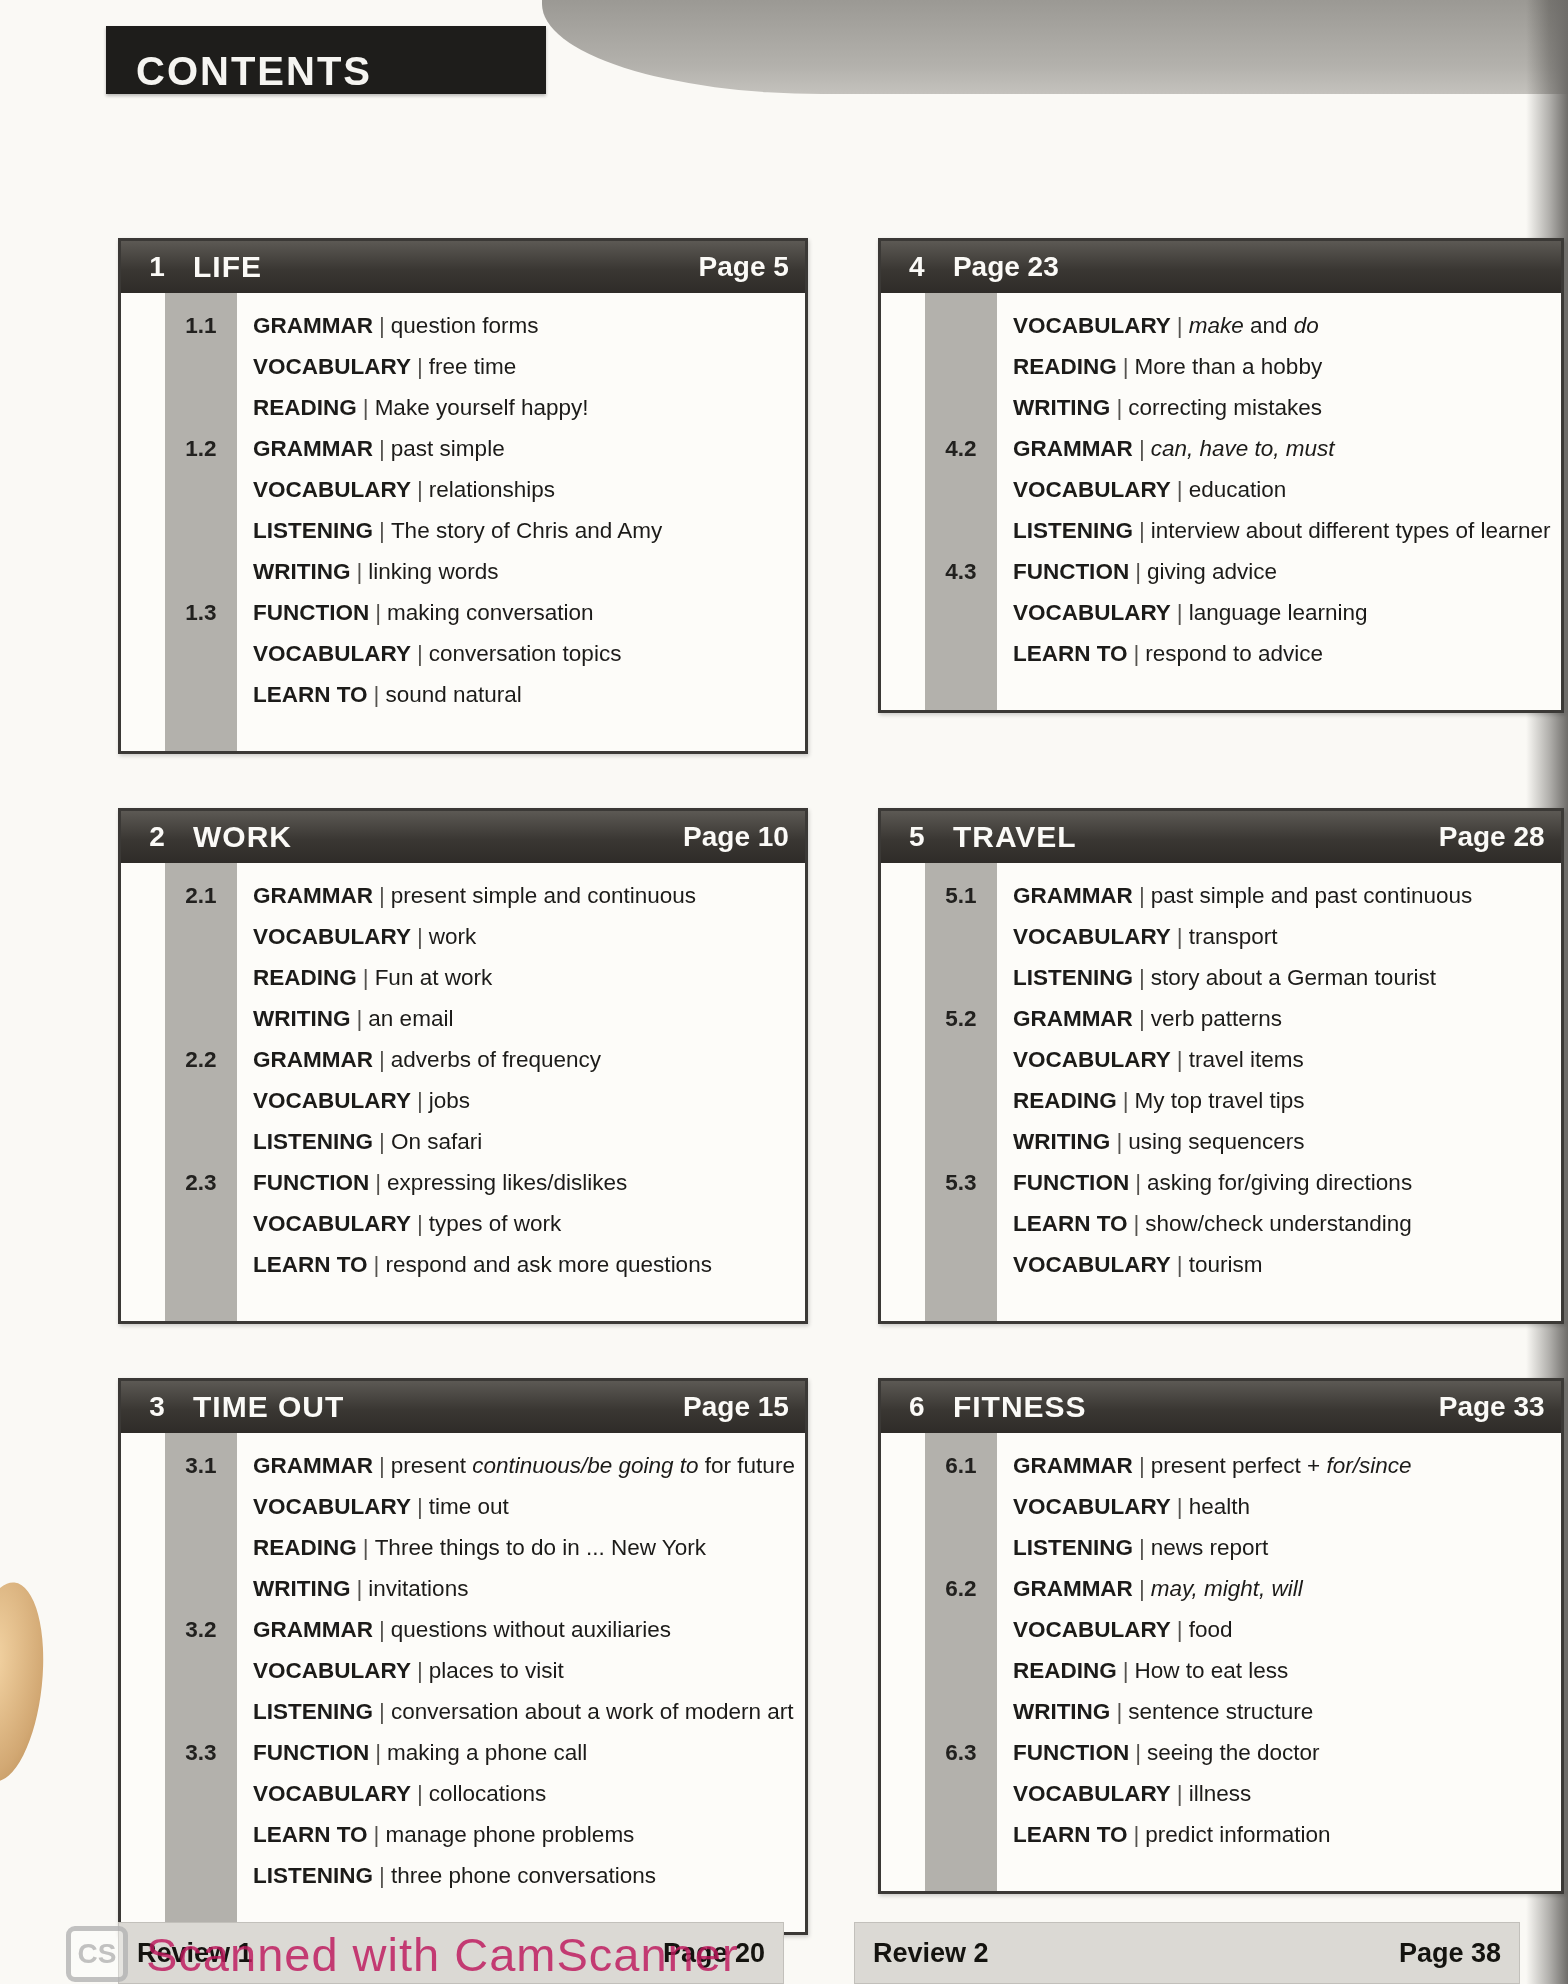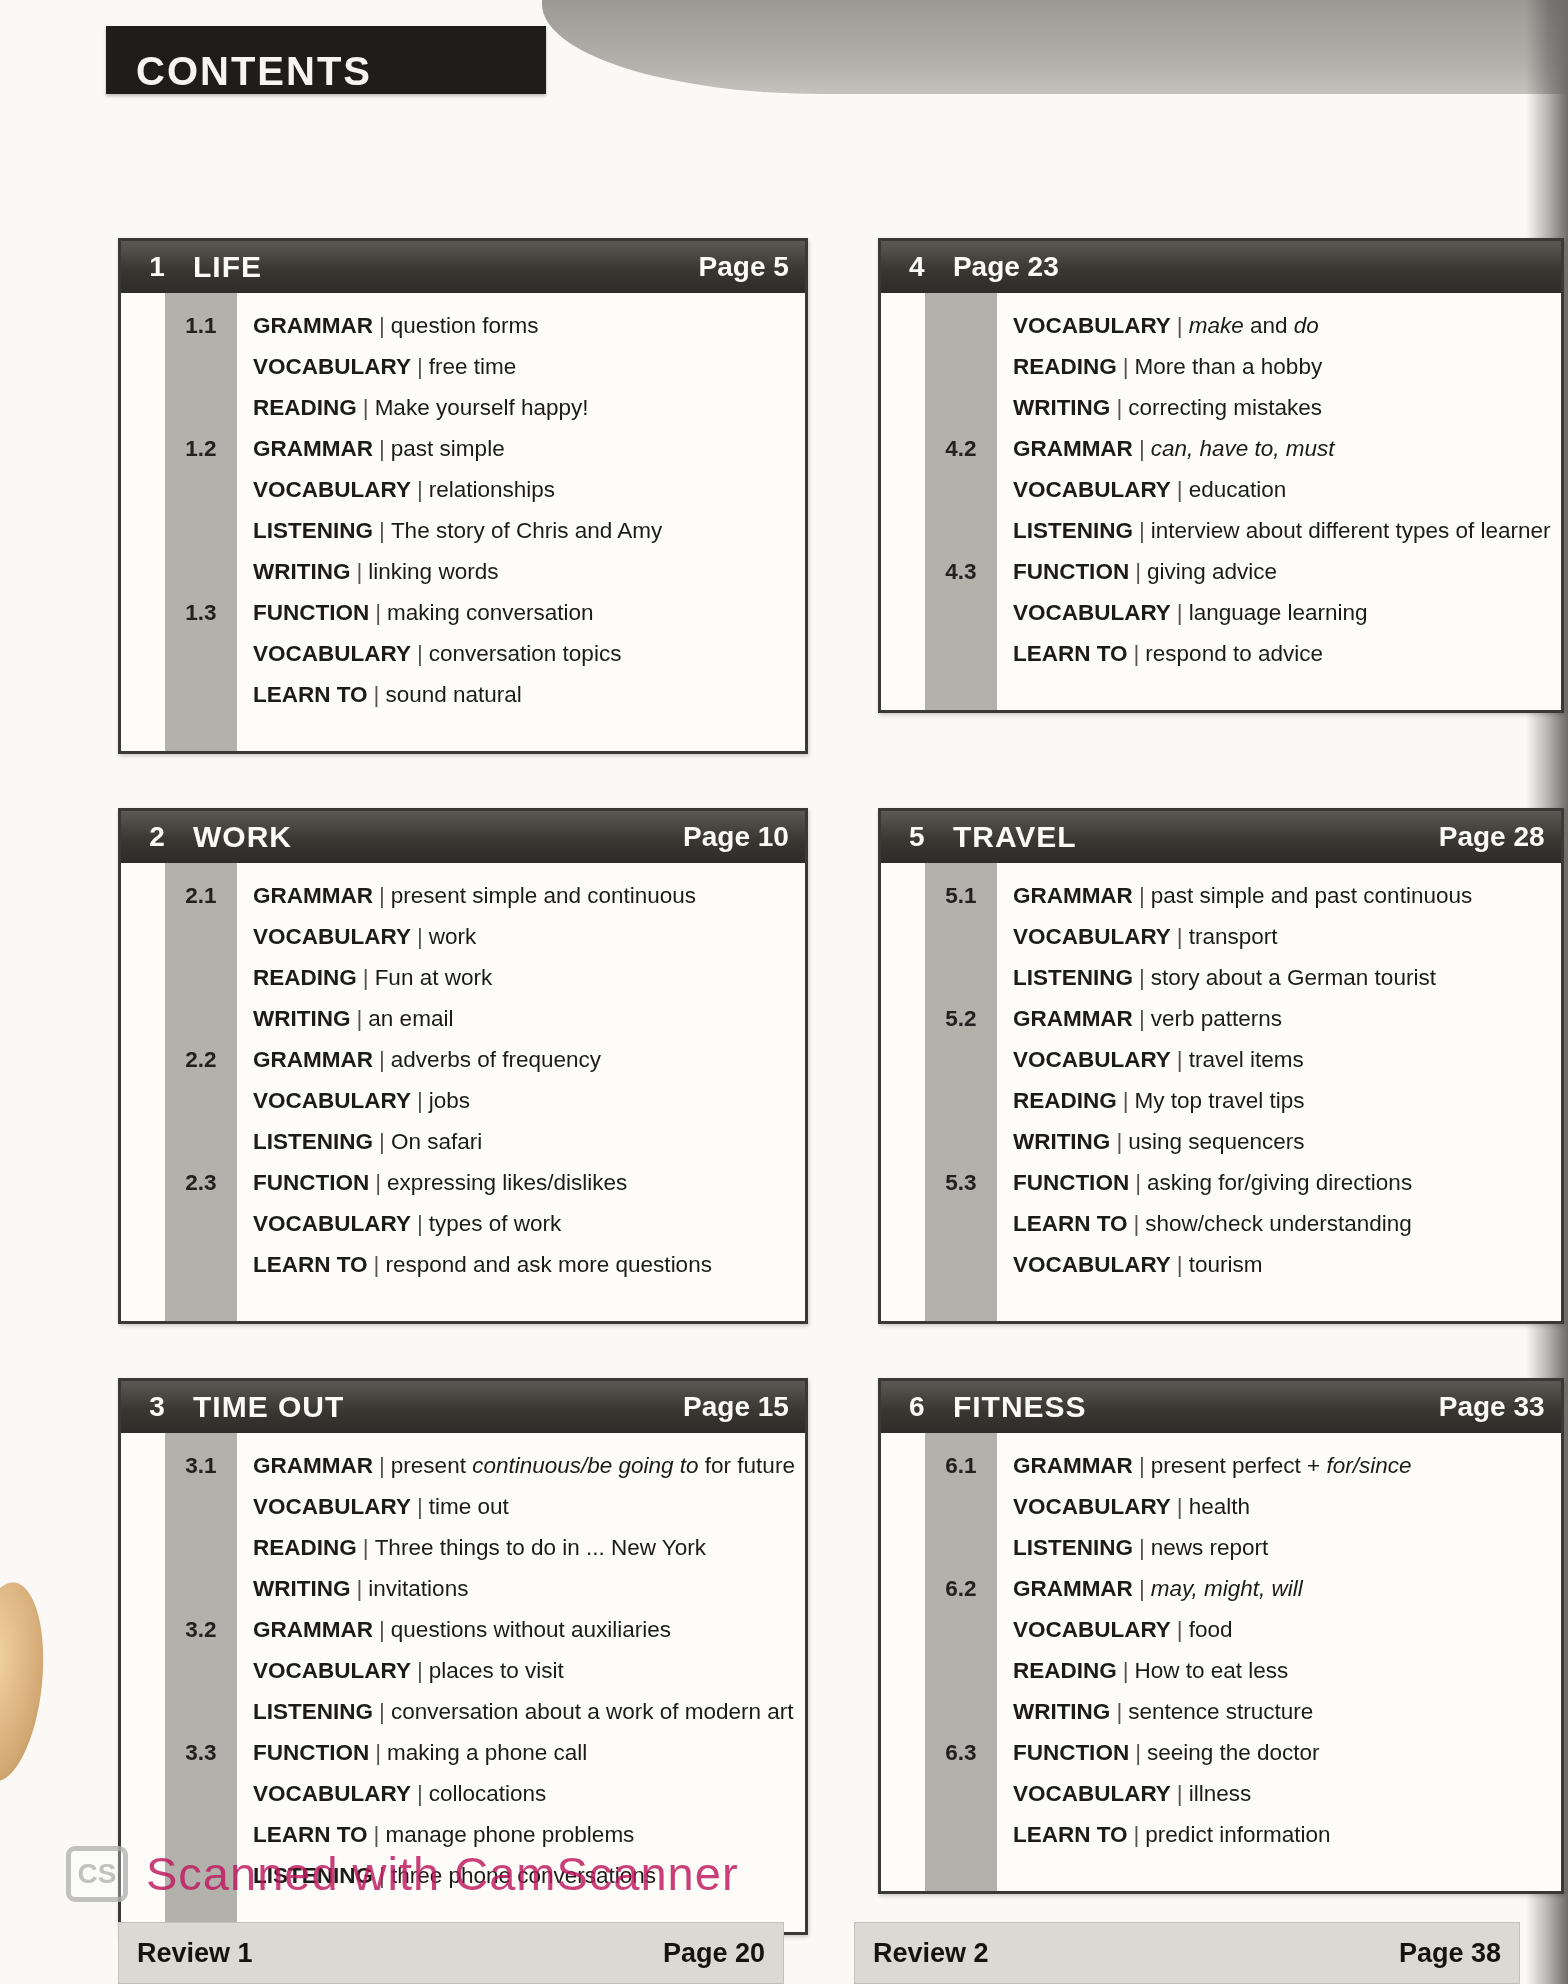--- a/index.html
+++ b/index.html
@@ -69,21 +69,21 @@
     display:grid; grid-template-columns:1fr 1fr; column-gap:70px;
   }
   .review-bar {
     height:62px; background:#dbd9d4; border:1px solid #c2c0bb;
     display:flex; align-items:center; justify-content:space-between;
     padding:0 18px; box-sizing:border-box;
   }
   .review-bar .rl, .review-bar .rp { font-weight:bold; font-size:27px; color:#14130f; }
   
   .watermark {
-    position:absolute; left:66px; top:1846px; display:flex; align-items:flex-start;
+    position:absolute; left:66px; top:1926px; display:flex; align-items:flex-end;
     opacity:.82; z-index:5;
   }
   .cs-logo {
     width:52px; height:46px; border:5px solid #b5b5b5; border-radius:9px;
     display:flex; align-items:center; justify-content:center;
     color:#b5b5b5; font-weight:bold; font-size:28px; margin-right:18px;
     background:rgba(255,255,255,.35);
   }
   .watermark-text { color:#be185d; font-size:47px; letter-spacing:1px; }
   em { font-style:italic; }

